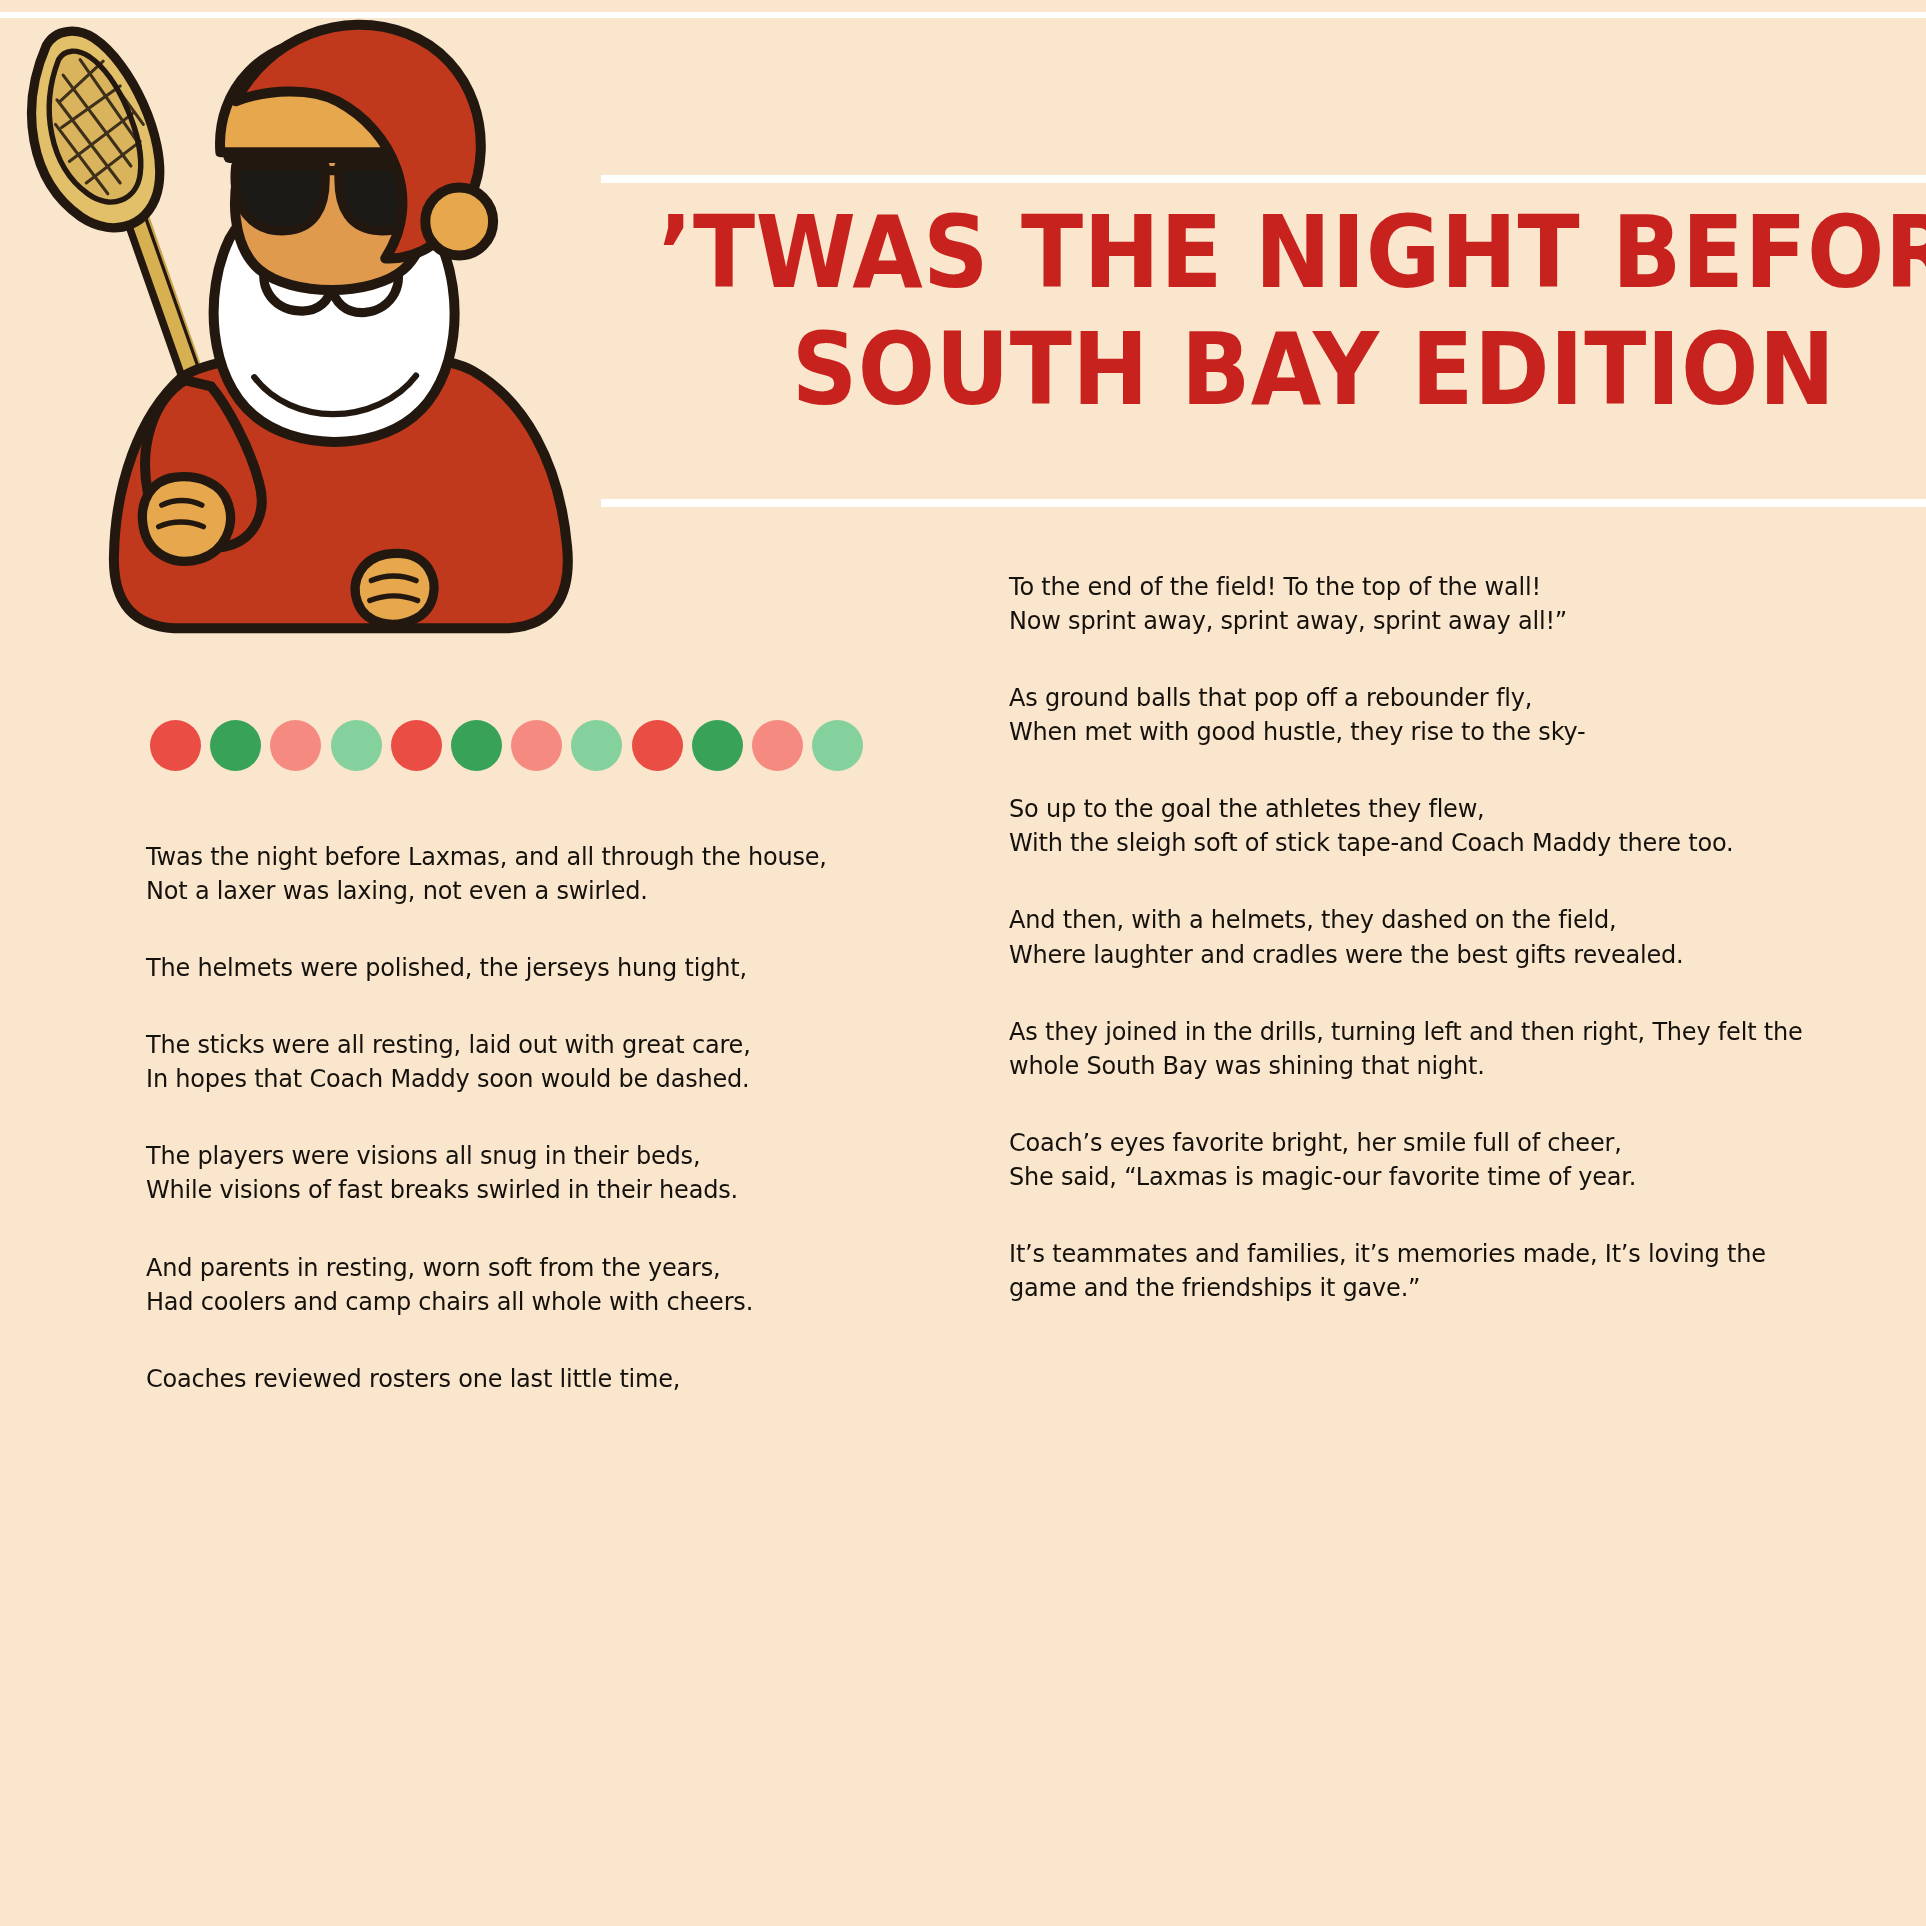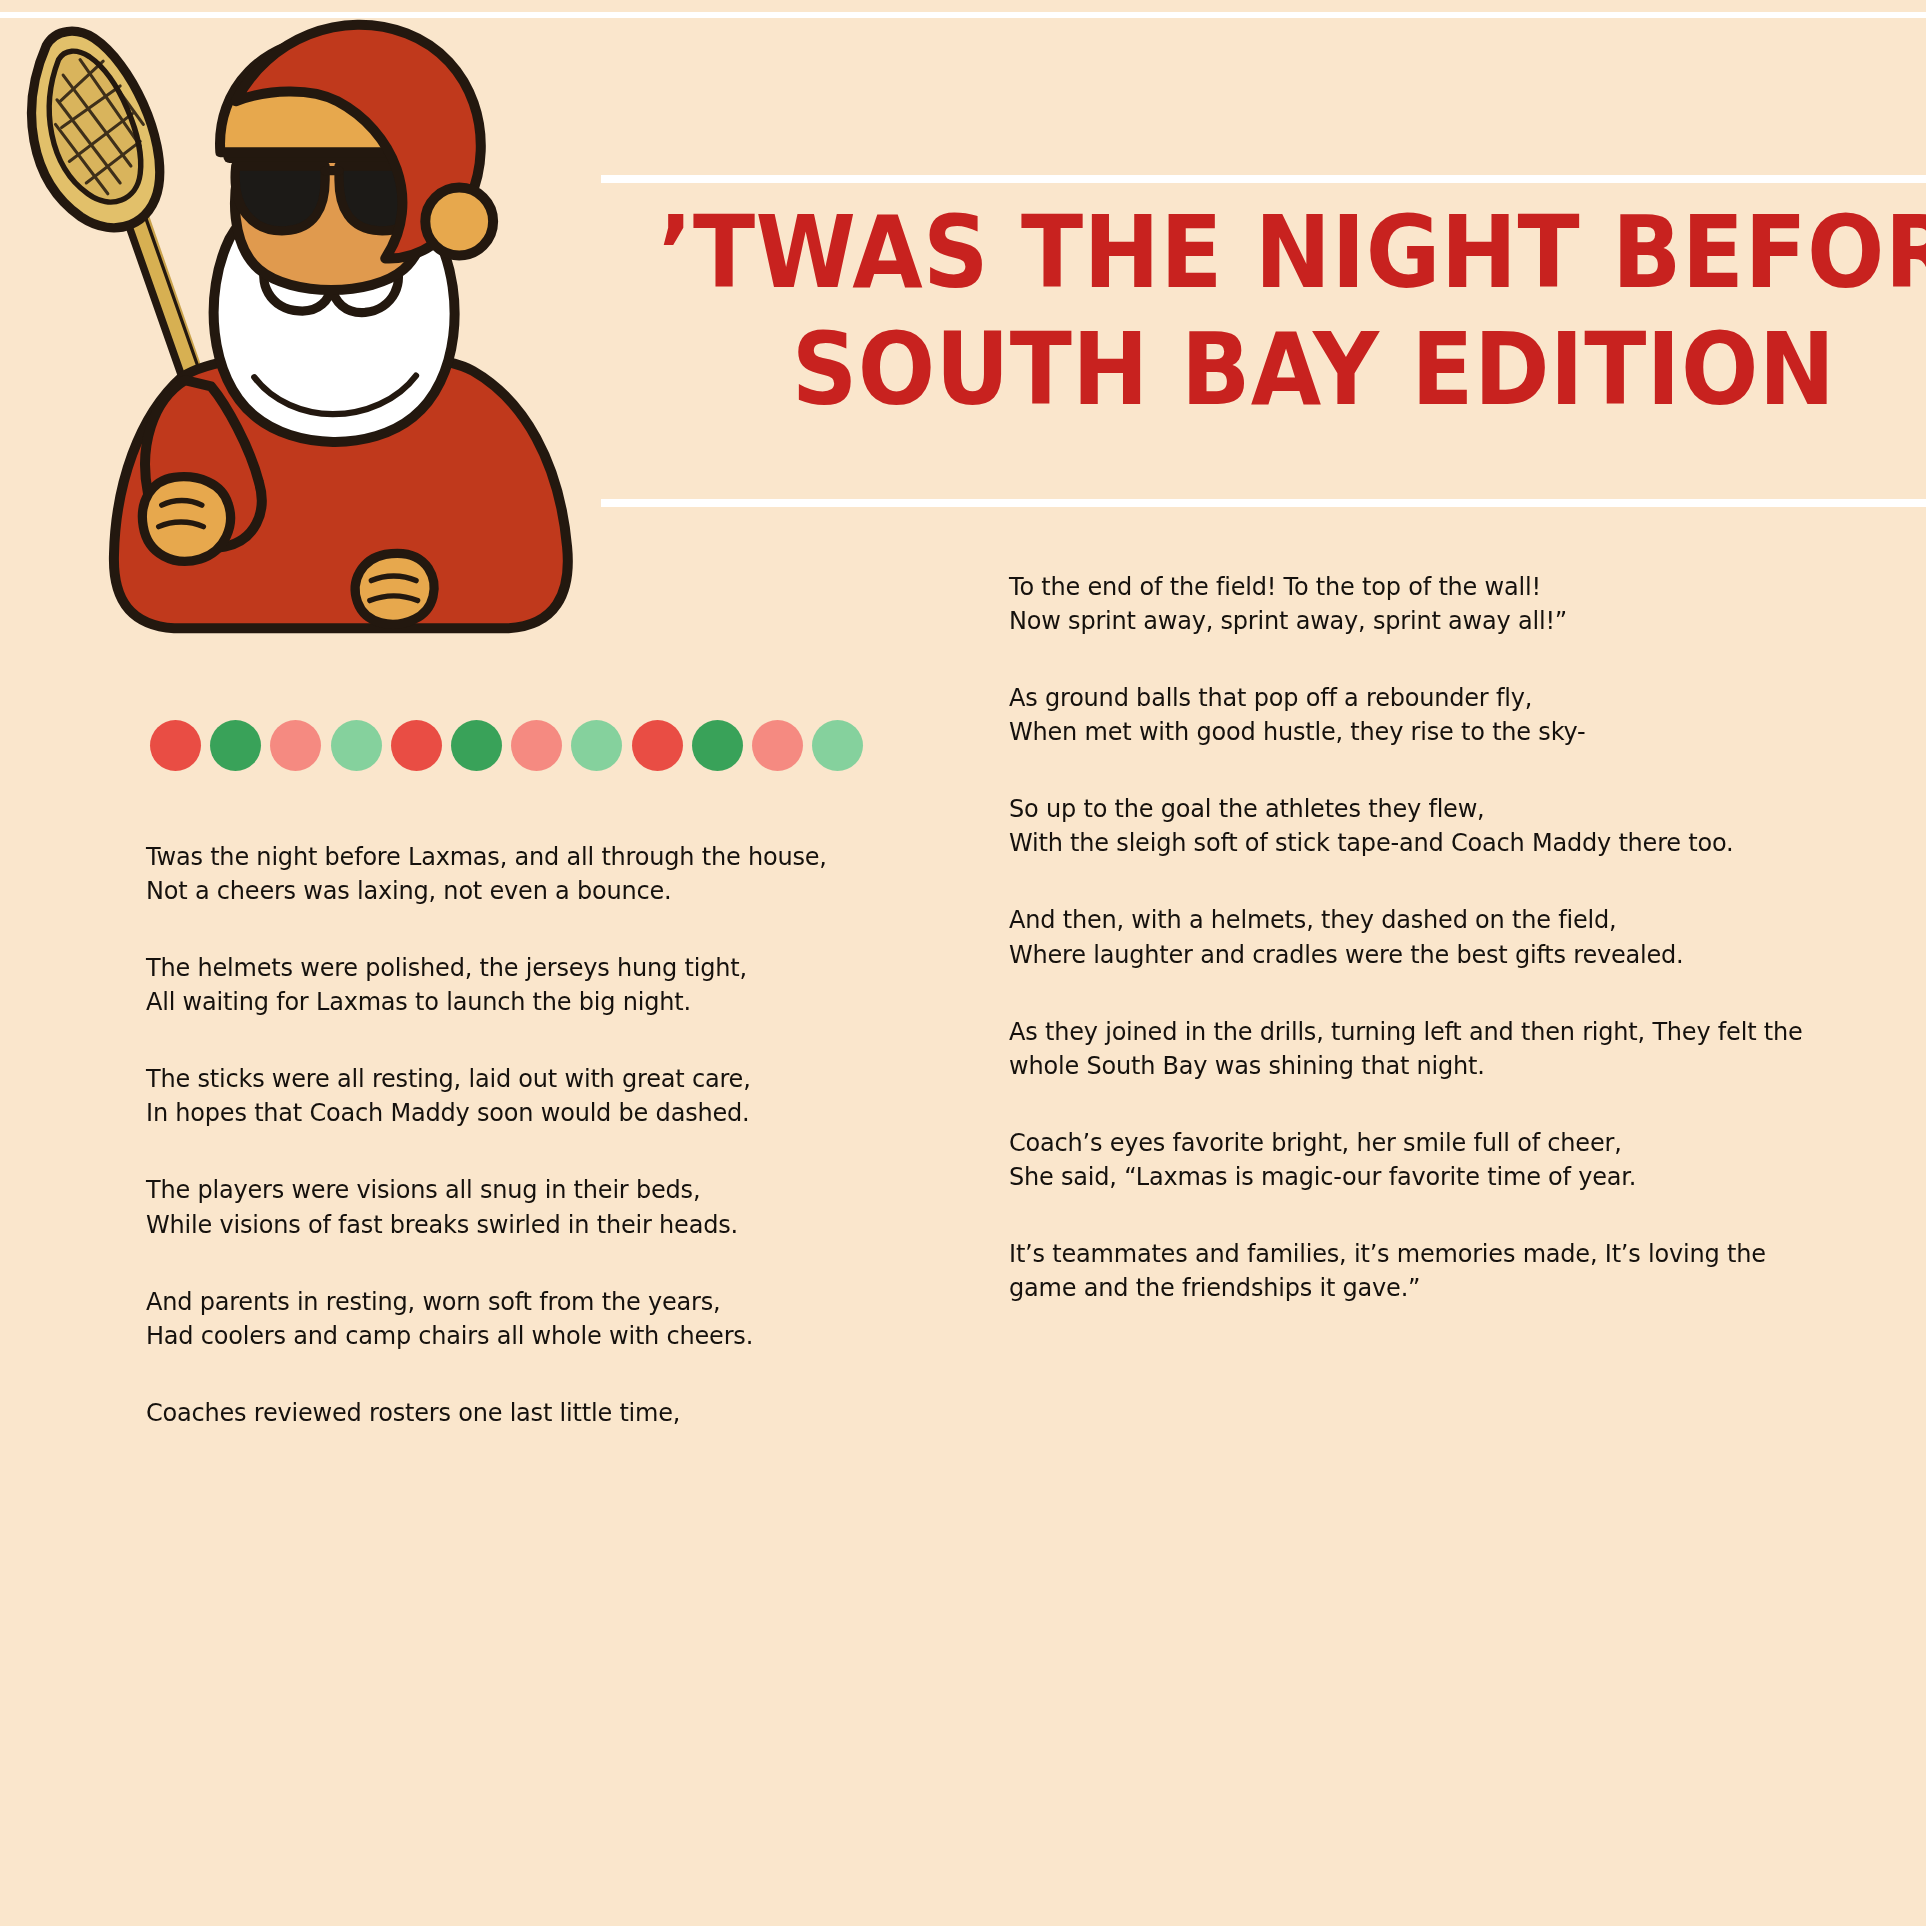--- a/index.html
+++ b/index.html
@@ -203,25 +203,24 @@
       <div class="dot" style="background: rgb(126, 208, 154);"></div>
       <div class="dot" style="background: rgb(232, 69, 60);"></div>
       <div class="dot" style="background: rgb(46, 158, 82);"></div>
       <div class="dot" style="background: rgb(244, 133, 124);"></div>
       <div class="dot" style="background: rgb(126, 208, 154);"></div>
     </div>
 
   <div class="col col-left">
       <p class="stanza">
         <span class="ln">Twas the night before Laxmas, and all through the house,</span>
-        <span class="ln">Not a cheers was laxing, not even a bounce.</span>
+        <span class="ln">Not a laxer was laxing, not even a swirled.</span>
       </p>
       <p class="stanza">
         <span class="ln">The helmets were polished, the jerseys hung tight,</span>
-        <span class="ln">All waiting for Laxmas to launch the big night.</span>
       </p>
       <p class="stanza">
         <span class="ln">The sticks were all resting, laid out with great care,</span>
         <span class="ln">In hopes that Coach Maddy soon would be dashed.</span>
       </p>
       <p class="stanza">
         <span class="ln">The players were visions all snug in their beds,</span>
         <span class="ln">While visions of fast breaks swirled in their heads.</span>
       </p>
       <p class="stanza">

